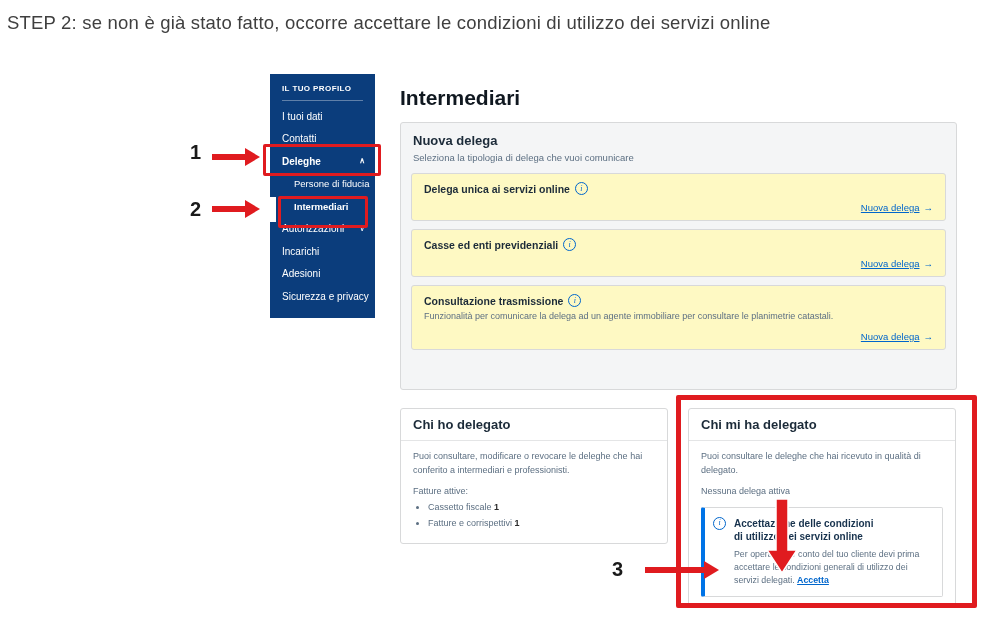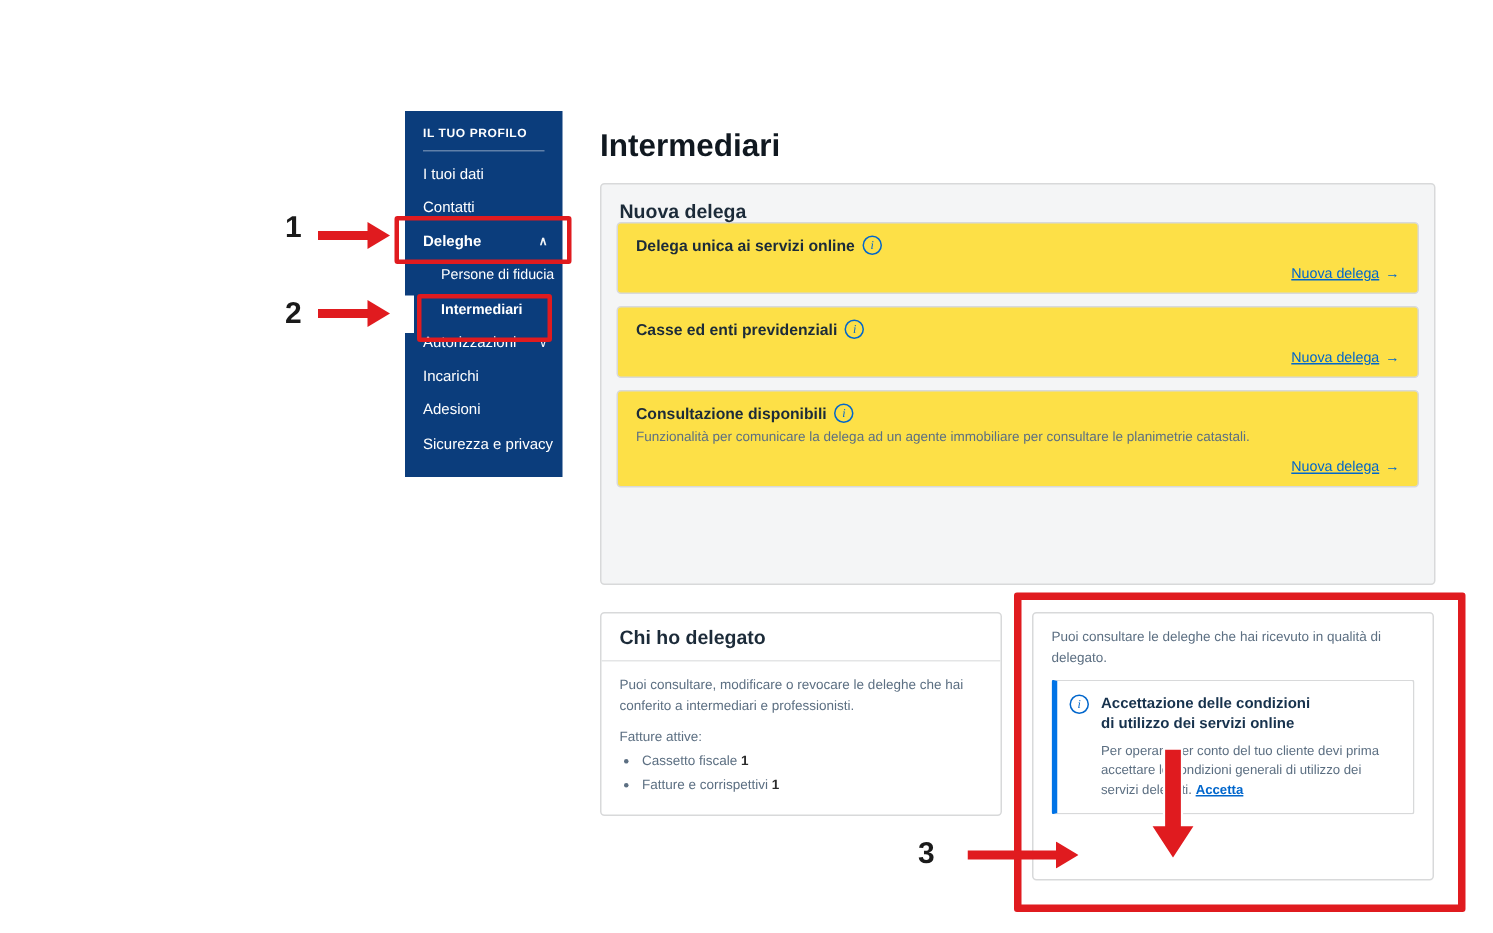--- a/index.html
+++ b/index.html
@@ -22,21 +22,21 @@
   
   .active-tab{position:absolute;left:270px;top:197px;width:6px;height:25px;background:#fff;z-index:3;}
 
   
   .page-title{position:absolute;left:400px;top:86px;font-size:21px;font-weight:bold;color:#101820;margin:0;}
 
   .nd{position:absolute;left:400px;top:122px;width:557px;height:268px;box-sizing:border-box;
       background:#f4f5f6;border:1px solid #d8d9da;border-radius:3px;padding:10px 10px 0;}
   .nd-title{font-size:13px;font-weight:bold;color:#1c2b39;padding:0 2px;}
   .nd-sub{font-size:9.5px;color:#5c6f82;margin:4px 2px 10px;}
-  .card{background:#fde047;border:1px solid #d8d9da;border-radius:3px;padding:8px 12px 5px;margin-bottom:8px;}
+  .card{background:#fef9c3;border:1px solid #d8d9da;border-radius:3px;padding:8px 12px 5px;margin-bottom:8px;}
   .card-title-row{display:flex;align-items:center;gap:5px;}
   .card-title{font-size:10.5px;font-weight:bold;color:#1c2b39;}
   .info-icon{display:inline-flex;align-items:center;justify-content:center;width:11px;height:11px;
              border:1px solid var(--link_blue,#0066cc);border-radius:50%;color:var(--link_blue,#0066cc);
              font-size:8px;font-style:italic;font-family:"Liberation Serif",serif;flex:0 0 auto;cursor:pointer;}
   .card-desc{font-size:9px;color:#5c6f82;line-height:13.5px;margin-top:3px;}
   .card-link-row{text-align:right;padding-top:2px;}
   .link{color:var(--link_blue,#0066cc);font-size:9.5px;cursor:pointer;text-decoration:none;padding-left:40px;}
   .link .lbl{text-decoration:underline;}
   .link .arr{margin-left:4px;text-decoration:none;}
@@ -69,20 +69,21 @@
   #num1{left:190px;top:141px;} #num2{left:190px;top:198px;} #num3{left:612px;top:558px;}
   .arrow-svg{position:absolute;z-index:8;}
   .red-fill{fill:var(--accent_red,#e01b1f);}
   .red-fill-outline{fill:var(--accent_red,#e01b1f);stroke:#fff;stroke-width:1.5;}
 </style>
 </head>
 <body>
 
 <div class="canvas">
 
+  <div class="slide-title">STEP 2: se non è già stato fatto, occorre accettare le condizioni di utilizzo dei servizi online</div>
 
   <aside class="sidebar">
     <div class="sb-header">IL TUO PROFILO</div>
     <div class="sb-divider"></div>
     <div class="sb-item">
       <span>I tuoi dati</span>
     </div>
     <div class="sb-item">
       <span>Contatti</span>
     </div>
@@ -109,20 +110,21 @@
     <div class="sb-item">
       <span>Sicurezza e privacy</span>
     </div>
   </aside>
   <div class="active-tab"></div>
 
   <h1 class="page-title">Intermediari</h1>
 
   <section class="nd">
     <div class="nd-title">Nuova delega</div>
+    <div class="nd-sub">Seleziona la tipologia di delega che vuoi comunicare</div>
 
     <div class="card">
       <div class="card-title-row">
         <span class="card-title">Delega unica ai servizi online</span>
         <span class="info-icon">i</span>
       </div>
       <div class="card-link-row">
         <a class="link"><span class="lbl">Nuova delega</span><span class="arr">→</span></a>
       </div>
     </div>
@@ -132,21 +134,21 @@
         <span class="card-title">Casse ed enti previdenziali</span>
         <span class="info-icon">i</span>
       </div>
       <div class="card-link-row">
         <a class="link"><span class="lbl">Nuova delega</span><span class="arr">→</span></a>
       </div>
     </div>
 
     <div class="card">
       <div class="card-title-row">
-        <span class="card-title">Consultazione disponibili</span>
+        <span class="card-title">Consultazione trasmissione</span>
         <span class="info-icon">i</span>
       </div>
       <div class="card-desc">Funzionalità per comunicare la delega ad un agente immobiliare per consultare le planimetrie catastali.</div>
       <div class="card-link-row">
         <a class="link"><span class="lbl">Nuova delega</span><span class="arr">→</span></a>
       </div>
     </div>
   </section>
 
   <section class="bcard left">
@@ -155,22 +157,24 @@
       <p>Puoi consultare, modificare o revocare le deleghe che hai conferito a intermediari e professionisti.</p>
       <div class="deleghe-label">Fatture attive:</div>
       <ul class="deleghe-list">
         <li><span>Cassetto fiscale</span> <b>1</b></li>
         <li><span>Fatture e corrispettivi</span> <b>1</b></li>
       </ul>
     </div>
   </section>
 
   <section class="bcard right">
+    <div class="bcard-header">Chi mi ha delegato</div>
     <div class="bcard-body">
       <p class="status-line">Puoi consultare le deleghe che hai ricevuto in qualità di delegato.</p>
+      <p class="status-line">Nessuna delega attiva</p>
       <div class="notice">
         <span class="info-icon">i</span>
         <div>
           <div class="notice-title">
             <span>Accettazione delle condizioni</span>
             <span>di utilizzo dei servizi online</span>
           </div>
           <div class="notice-body">
             <span>Per operare per conto del tuo cliente devi prima accettare le condizioni generali di utilizzo dei servizi delegati.</span>
             <a class="accetta">Accetta</a>

